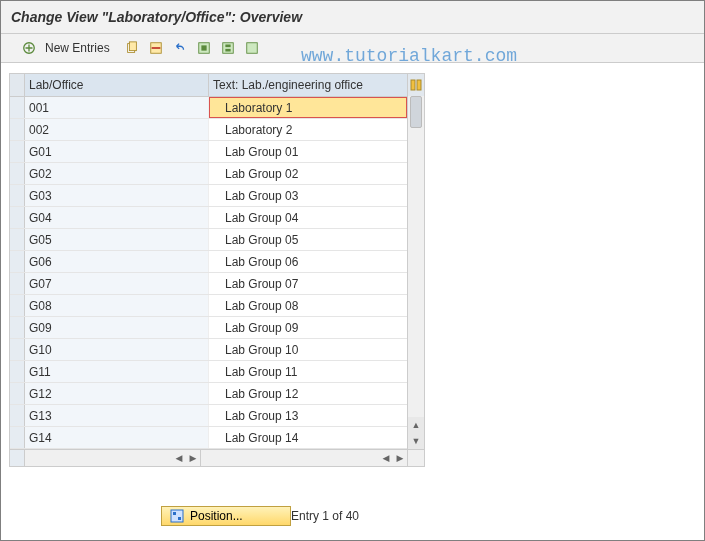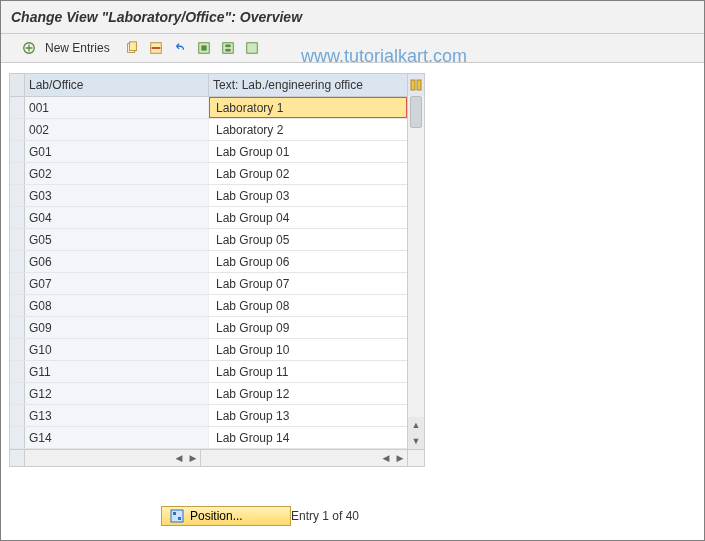--- a/index.html
+++ b/index.html
@@ -2,33 +2,33 @@
 <html><head>
 <meta charset="utf-8">
 <style>
   html,body{margin:0;padding:0;font-family:Arial,Helvetica,sans-serif;font-size:12px;color:#333;background:#fff}
   .window{width:705px;height:541px;border:1px solid #7f7f7f;box-sizing:border-box;position:relative;background:#fff}
   .titlebar{background:#f2f2f2;padding:8px 10px;font-size:14px;font-weight:bold;font-style:italic;color:#333;border-bottom:1px solid #ccc}
   .toolbar{background:#f2f2f2;padding:4px 18px;border-bottom:1px solid #ccc;display:flex;align-items:center;gap:4px}
   .tb-icon{width:18px;height:18px;display:inline-flex;align-items:center;justify-content:center;border:1px solid transparent;border-radius:2px}
   .tb-icon svg{width:14px;height:14px}
   .tb-text{margin:0 8px 0 2px;color:#333}
-  .watermark{position:absolute;top:45px;left:300px;font-size:18px;color:#5b9bd5;opacity:.85;font-family:Liberation Sans, sans-serif}
+  .watermark{position:absolute;top:45px;left:300px;font-size:18px;color:#5b9bd5;opacity:.85;font-family:Liberation Mono, monospace}
   .content{padding:10px 8px 0 8px;height:420px;position:relative}
   .grid{display:flex;border:1px solid #ccc;width:414px;height:375px;position:relative;background:#fff}
   .grid-main{flex:1;display:flex;flex-direction:column}
   .ghead{display:flex;background:#fdba74;border-bottom:1px solid #ccc;height:22px;align-items:flex-end}
   .ghead .sel{width:14px;border-right:1px solid #ccc;height:100%;background:#e2e8ee}
   .ghead .c1{width:175px;padding:0 4px;border-right:1px solid #ccc;height:100%;display:flex;align-items:center;background:#dbe5ef}
   .ghead .c2{flex:1;padding:0 4px;height:100%;display:flex;align-items:center;background:#dbe5ef}
   .gbody{flex:1;overflow:hidden}
   .row{display:flex;height:21px;border-bottom:1px solid #e5e5e5}
   .row .sel{width:14px;background:#e6ecf2;border-right:1px solid #ccc}
   .row .c1{width:175px;padding:0 4px;border-right:1px solid #eee;display:flex;align-items:center;background:#f2f6fa}
-  .row .c2{flex:1;padding:0 7px;display:flex;align-items:center}
+  .row .c2{flex:1;padding:0 16px;display:flex;align-items:center}
   .row.sel-row .c2{background:#ffe699;outline:1px solid #d9534f;outline-offset:-1px}
   .vscroll{width:16px;background:#e8e8e8;border-left:1px solid #ccc;position:relative}
   .vscroll .cfg{height:22px;border-bottom:1px solid #ccc;display:flex;align-items:center;justify-content:center;background:#e2e8ee}
   .vscroll .track{position:absolute;top:22px;bottom:32px;left:0;right:0;background:#f0f0f0}
   .vscroll .thumb{position:absolute;top:0;left:2px;right:2px;height:30px;background:#d0d5db;border:1px solid #bbb;border-radius:2px}
   .vscroll .arrow-up,.vscroll .arrow-down{position:absolute;left:0;right:0;height:16px;display:flex;align-items:center;justify-content:center;color:#666;font-size:9px}
   .vscroll .arrow-up{bottom:16px}
   .vscroll .arrow-down{bottom:0}
   .hscroll{display:flex;width:414px;height:16px;border:1px solid #ccc;border-top:none;background:#f0f0f0;align-items:center}
   .hscroll .pad{width:14px;border-right:1px solid #ccc;height:100%;background:#e6ecf2}

